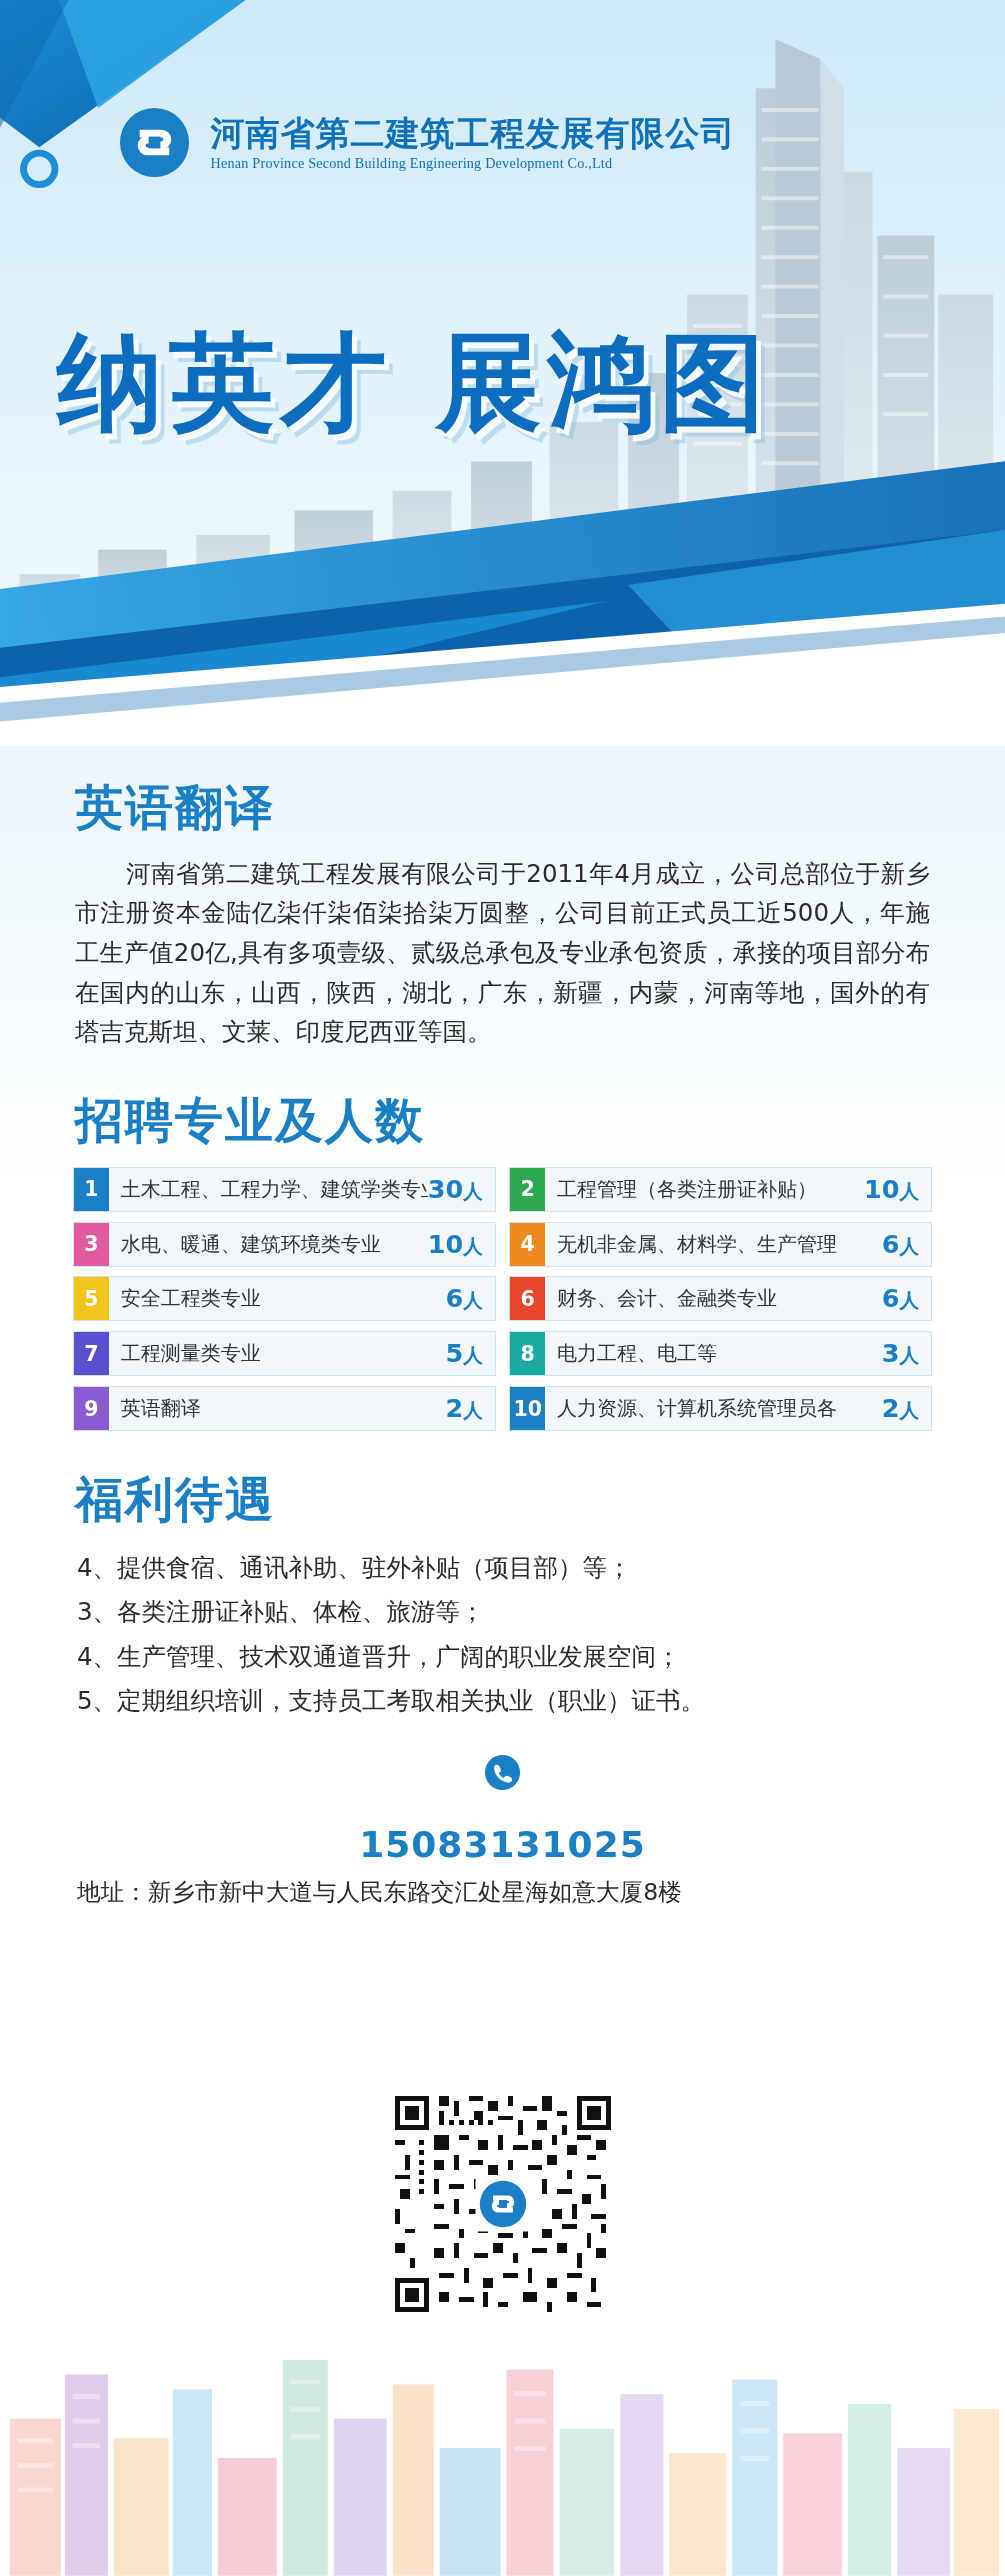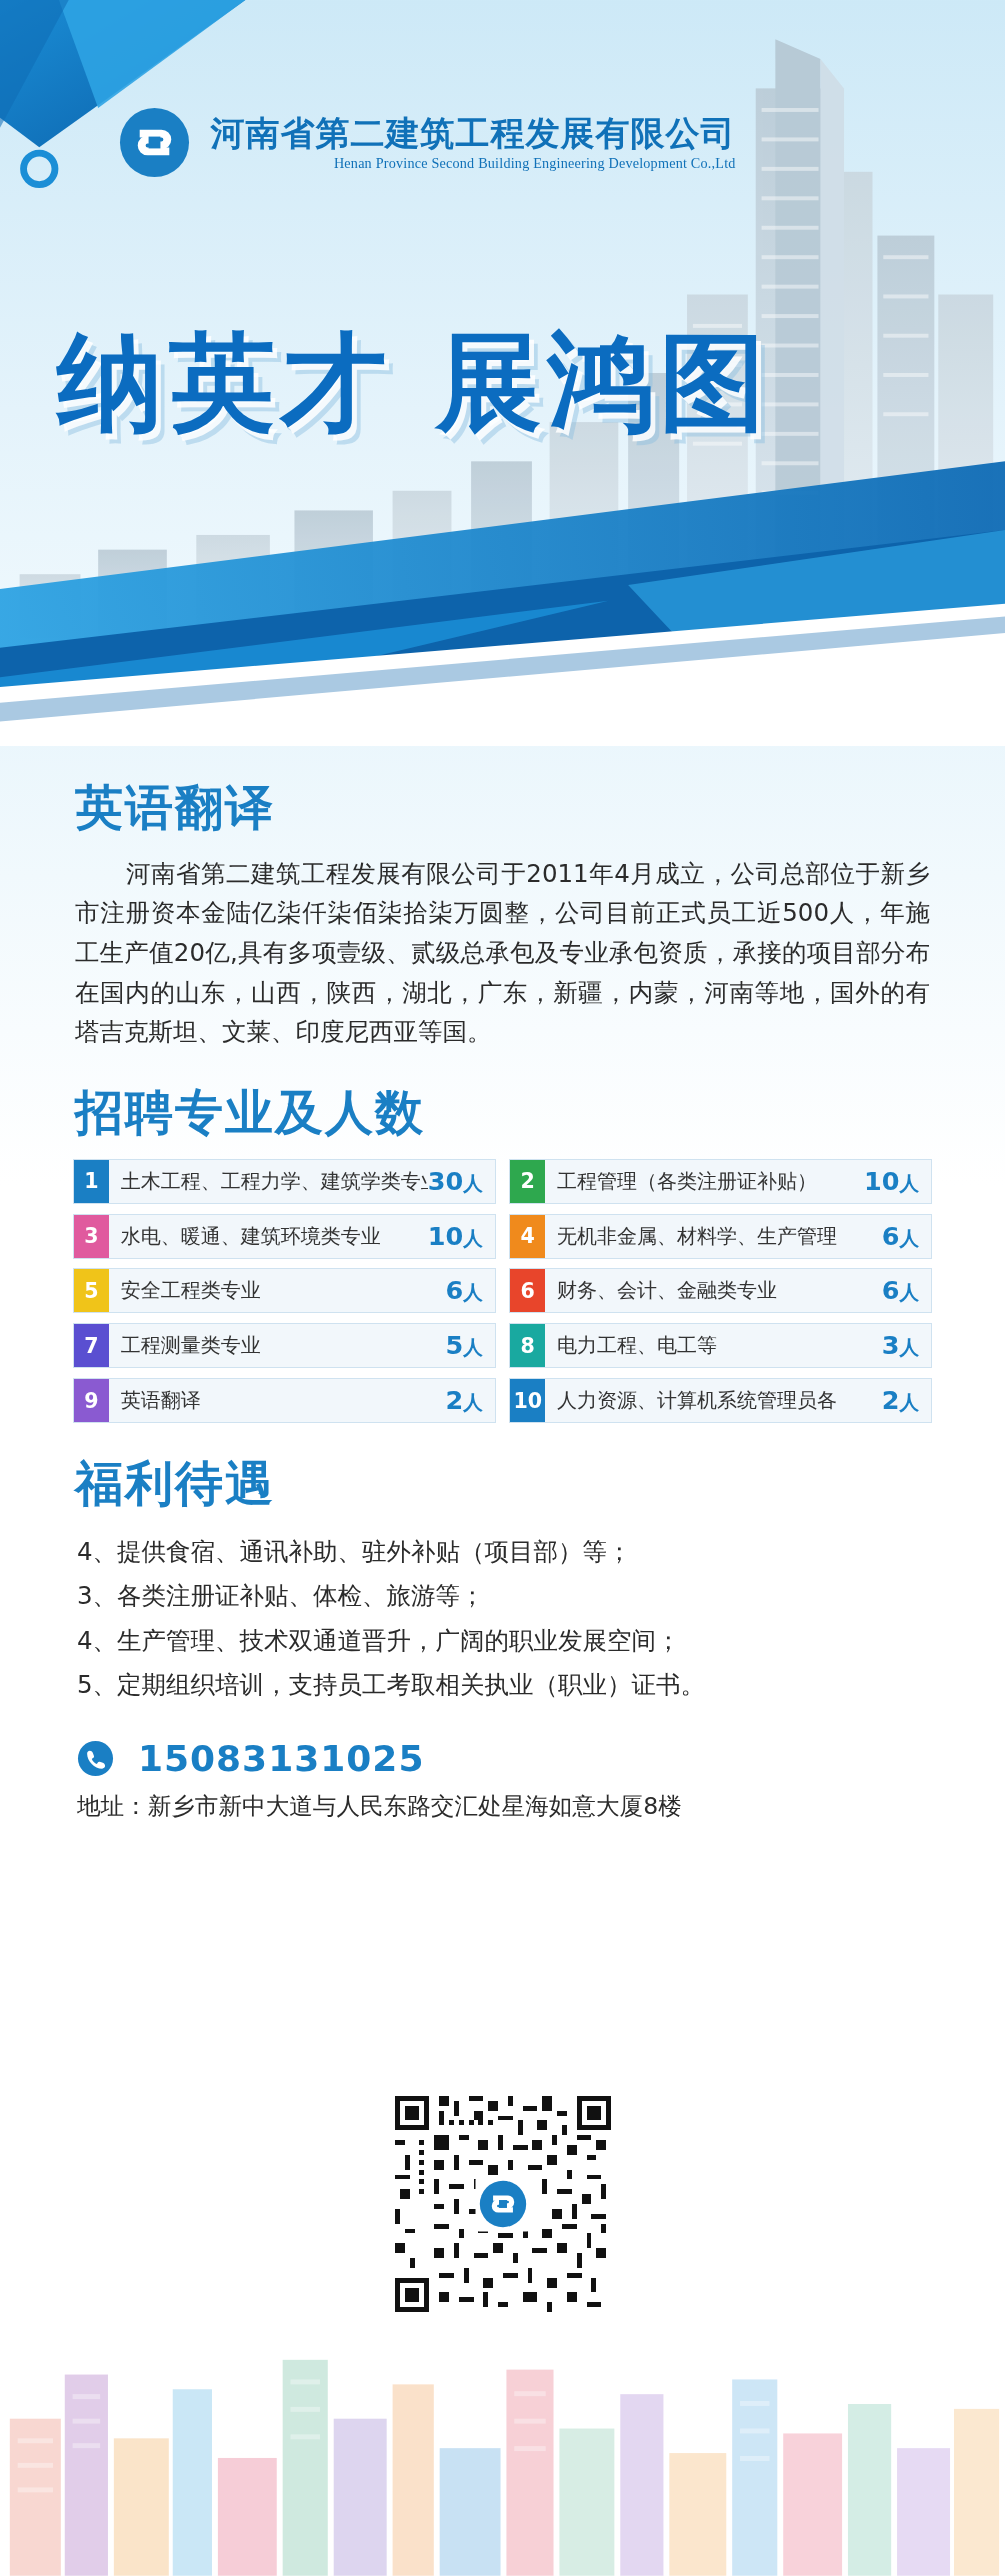--- a/index.html
+++ b/index.html
@@ -35,21 +35,21 @@
     top: 106px;
     display: flex;
     align-items: center;
     gap: 19.6px;
     z-index: 12;
   }
   .logo-mark {
     width: 73px; height: 73px;
     flex: 0 0 auto;
   }
-  .company-names { line-height: 1.12; text-align: right; }
+  .company-names { line-height: 1.12; }
   .company-cn {
     font-size: 34px;
     color: #1071b8;
     font-weight: bold;
     letter-spacing: 1px;
     font-family: "DejaVu Sans", "Liberation Sans", sans-serif;
   }
   .company-en {
     font-size: 14.2px;
     color: #1071b8;
@@ -83,21 +83,21 @@
     box-sizing: border-box;
   }
   .sec-title {
     font-size: 48px;
     font-weight: bold;
     color: #1a7fc4;
     font-family: "DejaVu Sans", "Liberation Sans", sans-serif;
     letter-spacing: 2px;
     margin: 0 0 13.7px 3.9px;
   }
-  .sec-title.second { margin-top: 29px; }
+  .sec-title.second { margin-top: 37px; }
 
   .intro {
     font-size: 24.5px;
     line-height: 1.62;
     color: #2b2b2b;
     text-indent: 51px;
     text-align: justify;
     margin: 0 3.9px 5.9px 3.9px;
     font-family: "DejaVu Sans", "Liberation Sans", sans-serif;
   }
@@ -163,23 +163,24 @@
     font-family: "DejaVu Sans", "Liberation Sans", sans-serif;
   }
 
   
   .contact {
     margin: 29.5px 5.9px 0 5.9px;
   }
   .phones {
     display: flex;
     align-items: center;
-    gap: 24px;
+    gap: 33px;
     color: #1a7fc4;
     font-weight: bold;
+    flex-direction: column;
   }
   .phone-icon {
     width: 37px; height: 37px;
     flex: 0 0 auto;
   }
   .phone-a, .phone-b {
     font-size: 36px;
     letter-spacing: 1px;
     font-family: "DejaVu Sans", "Liberation Sans", sans-serif;
   }

